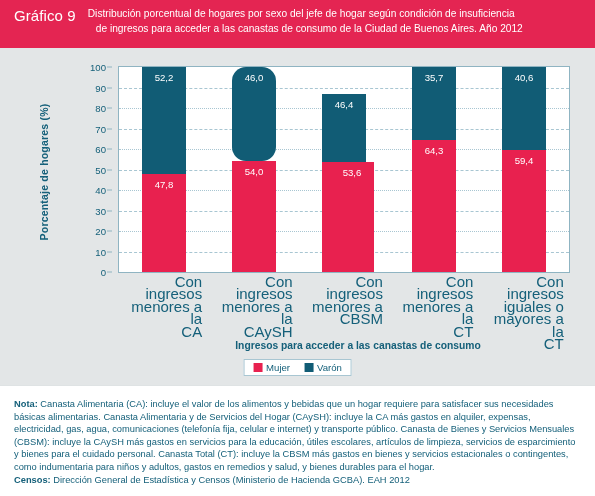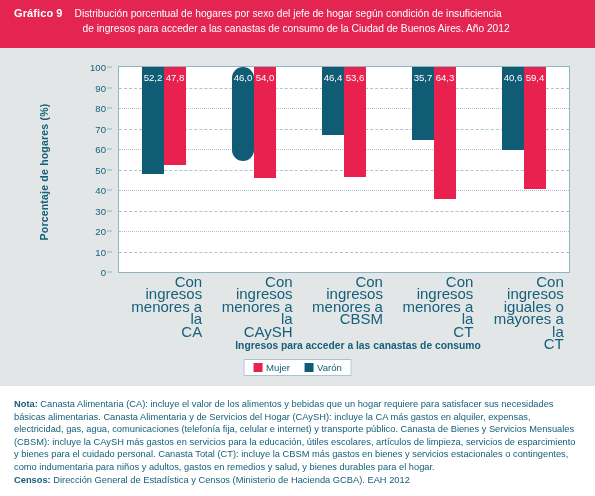--- a/index.html
+++ b/index.html
@@ -28,22 +28,22 @@
     width: 595px;
     height: 48px;
     background: #e42552;
     box-sizing: border-box;
     padding: 7px 14px 0 14px;
     display: flex;
     align-items: flex-start;
   }
   .header-tag {
     color: #ffffff;
-    font-weight: bold;
-    font-size: 11px;
+    font-weight: normal;
+    font-size: 15px;
     white-space: nowrap;
     padding-top: 0px;
     letter-spacing: 0.1px;
   }
   .header-title {
     color: #ffffff;
     font-size: 10.2px;
     line-height: 14.5px;
     margin-left: 12px;
     max-width: 470px;
@@ -98,21 +98,21 @@
     width: 100%; height: 100%;
     display: flex;
     justify-content: space-around;
     align-items: flex-end;
   }
   .bar-col {
     position: relative;
     width: 44px;
     height: 100%;
     display: flex;
-    flex-direction: row;
+    flex-direction: column;
     justify-content: flex-end;
   }
   .seg {
     position: relative;
     width: 100%;
     display: flex;
     align-items: flex-start;
     justify-content: center;
   }
   .seg-varon { background: #115c75; }
@@ -296,21 +296,21 @@
               <span class="seg-label">46,0</span>
             </div>
             <div class="seg seg-mujer" style="height: 110.7px;">
               <span class="seg-label">54,0</span>
             </div>
           </div>
           <div class="bar-col">
             <div class="seg seg-varon" style="height: 68px;">
               <span class="seg-label">46,4</span>
             </div>
-            <div class="seg seg-mujer" style="height: 109.88px;">
+            <div class="seg seg-mujer" style="height: 109.88px; padding-left: 8px;">
               <span class="seg-label">53,6</span>
             </div>
           </div>
           <div class="bar-col">
             <div class="seg seg-varon" style="height: 73.185px;">
               <span class="seg-label">35,7</span>
             </div>
             <div class="seg seg-mujer" style="height: 131.815px;">
               <span class="seg-label">64,3</span>
             </div>

